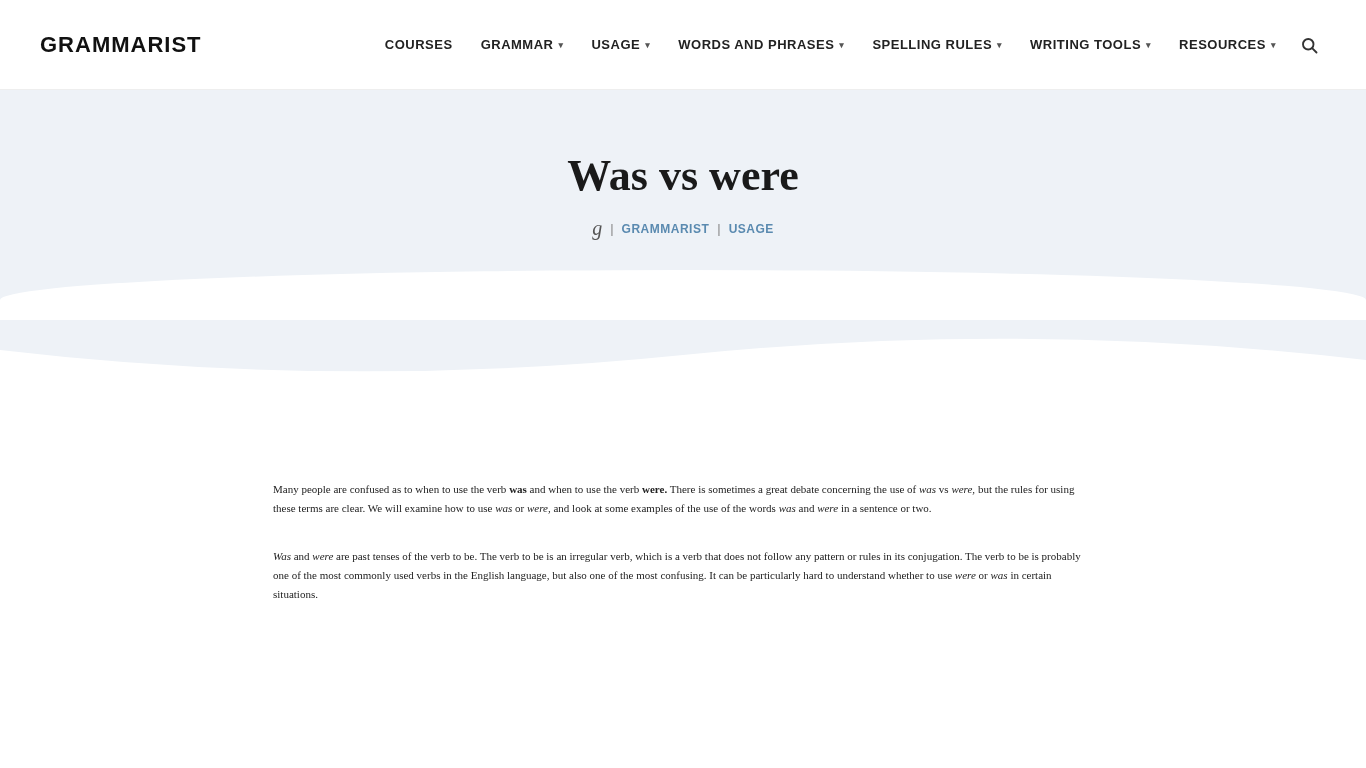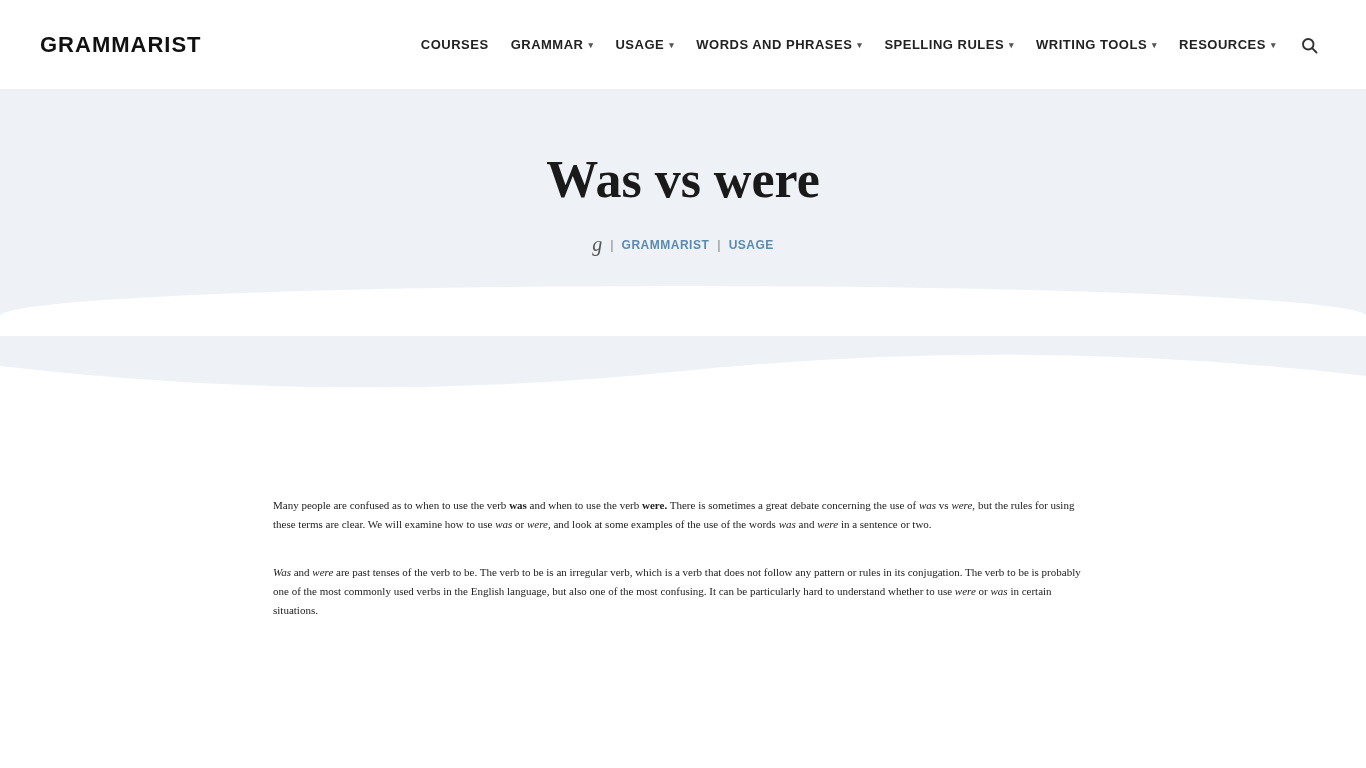--- a/index.html
+++ b/index.html
@@ -87,24 +87,24 @@
       bottom: -30px;
       left: 0;
       right: 0;
       height: 80px;
       background: #fff;
       border-radius: 50% 50% 0 0 / 30px 30px 0 0;
     }
 
     .hero-title {
       font-family: Georgia, serif;
-      font-size: 52px;
+      font-size: 44px;
       font-weight: 700;
       color: #1a1a1a;
-      margin-bottom: 24px;
+      margin-bottom: 16px;
     }
 
     .hero-meta {
       display: flex;
       align-items: center;
       justify-content: center;
       gap: 8px;
       font-family: Arial, sans-serif;
       font-size: 13px;
     }
@@ -154,21 +154,21 @@
     }
   </style>
 </head>
 <body>
 
 <header>
   <a class="logo">GRAMMARIST</a>
 
   <nav>
 
-    <div id="nav-items" style="display:flex;align-items:flex-end;gap:2px;">
+    <div id="nav-items" style="display:flex;align-items:flex-end;gap:8px;">
         <div class="nav-item">
           <span>COURSES</span>
         </div>
         <div class="nav-item">
           <span>GRAMMAR</span>
           <span class="chevron">▾</span>
         </div>
         <div class="nav-item">
           <span>USAGE</span>
           <span class="chevron">▾</span>

